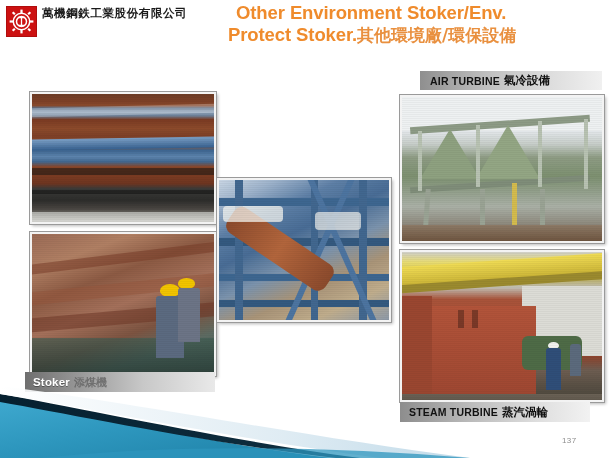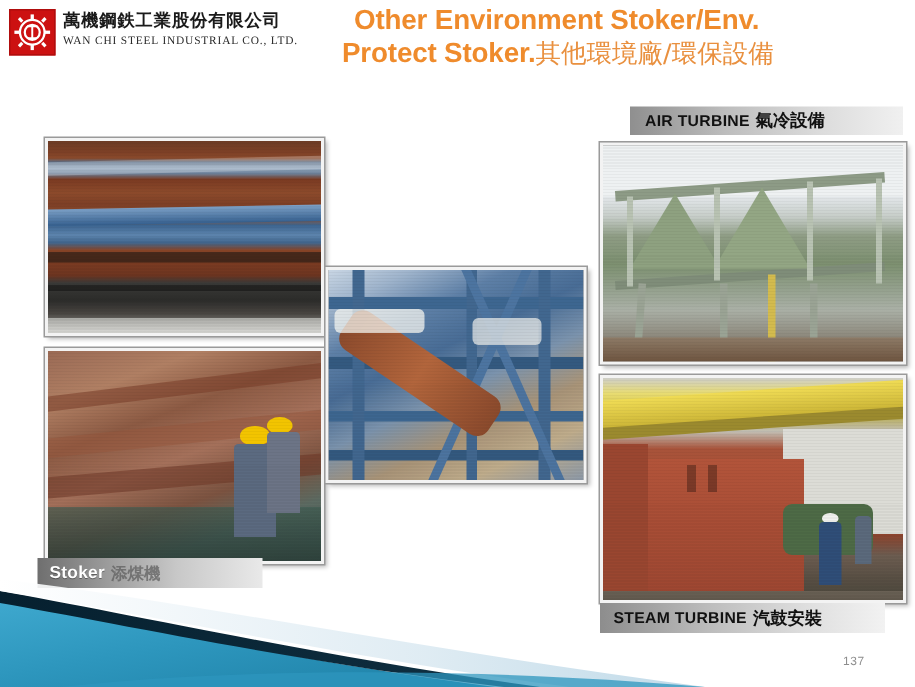--- a/index.html
+++ b/index.html
@@ -13,21 +13,21 @@
   #logo-mark{width:29px;height:29px;background:#cc1111;position:relative;flex:0 0 auto;border:1px solid #b00d0d;}
   #logo-mark svg{position:absolute;left:2px;top:2px;}
   #logo-text{display:flex;flex-direction:column;justify-content:flex-start;padding-top:1px;}
   #logo-cn{font-family:"DejaVu Sans",sans-serif;font-size:11.5px;color:#1a1a1a;letter-spacing:.6px;line-height:13px;white-space:nowrap;font-weight:600;}
   #logo-en{font-family:"Liberation Serif","DejaVu Serif",serif;font-size:7.6px;color:#2a2a2a;letter-spacing:.55px;line-height:10px;white-space:nowrap;margin-top:2px;}
 
   #title{position:absolute;left:228px;top:2px;width:378px;color:#ef8b2c;
          font-weight:bold;font-size:18.5px;line-height:22px;letter-spacing:-.1px;}
   #title .l1{display:block;padding-left:8px;}
   #title .l2{display:block;}
-  #title .cn{font-family:"DejaVu Sans",sans-serif;font-size:17px;letter-spacing:0px;color:#e9903f;font-weight:normal;}
+  #title .cn{font-family:"DejaVu Sans",sans-serif;font-size:17px;letter-spacing:0px;color:#e9903f;font-weight:bold;}
 
   
   .cap{position:absolute;color:#111;font-weight:bold;display:flex;align-items:center;
        background:linear-gradient(to right,#b9b9b9 0%,#d6d6d6 45%,#efefef 100%);
        box-sizing:border-box;}
   .cap .en{font-size:11px;letter-spacing:.2px;white-space:nowrap;}
   .cap .cn{font-family:"DejaVu Sans",sans-serif;font-size:11.5px;font-weight:bold;margin-left:4px;white-space:nowrap;}
 
   #cap-boiler{left:0px;top:68px;width:150px;height:21px;padding-left:8px;
        background:linear-gradient(to right,#9a9a9a 0%,#c9c9c9 40%,#e8e8e8 80%,#f4f4f4 100%);}
@@ -35,21 +35,21 @@
        align-items:flex-start;justify-content:center;
        background:linear-gradient(to right,#9d9d9d 0%,#c8c8c8 45%,#e6e6e6 100%);}
   #cap-steam .en{font-size:10.2px;line-height:12px;}
   #cap-steam .cn{margin-left:0;font-size:11px;line-height:13px;}
   #cap-air{left:420px;top:71px;width:182px;height:19px;padding-left:10px;justify-content:flex-start;
        background:linear-gradient(to right,#8f8f8f 0%,#bdbdbd 35%,#dcdcdc 70%,#f0f0f0 100%);}
   #cap-air .en{font-size:10.5px;}
   #cap-turbine{left:400px;top:402px;width:190px;height:20px;padding-left:9px;
        background:linear-gradient(to right,#8d8d8d 0%,#bcbcbc 38%,#dedede 72%,#f2f2f2 100%);}
   #cap-turbine .en{font-size:10.5px;}
-  #cap-stoker{left:25px;top:372px;width:150px;height:20px;padding-left:8px;
+  #cap-stoker{left:25px;top:372px;width:190px;height:20px;padding-left:8px;
        background:linear-gradient(to right,#6f6f6f 0%,#9a9a9a 30%,#c8c8c8 62%,#e9e9e9 100%);}
   #cap-stoker .en{color:#ffffff;font-size:11.5px;text-shadow:0 1px 0 rgba(0,0,0,.35);}
   #cap-stoker .cn{color:#5d5d5d;opacity:.72;font-size:11px;}
 
   
   .photo{position:absolute;overflow:hidden;background:#888;
          border:2px solid #f3f3f3;box-shadow:0 0 0 1px #9a9a9a, 2px 2px 3px rgba(0,0,0,.28);}
   .ph-in{position:absolute;left:0;top:0;right:0;bottom:0;overflow:hidden;}
 
   
@@ -122,21 +122,20 @@
           <rect x="3.2" y="3.2" width="3.1" height="2.1" transform="rotate(45 4.75 4.25)"></rect>
           <rect x="18.7" y="3.2" width="3.1" height="2.1" transform="rotate(-45 20.25 4.25)"></rect>
           <rect x="3.2" y="19.7" width="3.1" height="2.1" transform="rotate(-45 4.75 20.75)"></rect>
           <rect x="18.7" y="19.7" width="3.1" height="2.1" transform="rotate(45 20.25 20.75)"></rect>
         </g>
         <path d="M9 8.5 h7 M12.5 8.5 v8 M9.5 16.5 h6" stroke="#ffffff" stroke-width="1.3" fill="none"></path>
       </svg>
     </div>
     <div id="logo-text">
       <span id="logo-cn">萬機鋼鉄工業股份有限公司</span>
-      <span id="logo-en">WAN CHI STEEL INDUSTRIAL CO., LTD.</span>
     </div>
   </div>
 
   <div id="title">
     <span class="l1">Other Environment Stoker/Env.</span>
     <span class="l2"><span>Protect Stoker.</span><span class="cn">其他環境廠/環保設備</span></span>
   </div>
 
   <div class="photo" id="ph-boiler">
     <div class="ph-in">
@@ -226,21 +225,21 @@
   </div>
 
 
   <div class="cap" id="cap-air">
     <span class="en">AIR TURBINE</span>
     <span class="cn">氣冷設備</span>
   </div>
 
   <div class="cap" id="cap-turbine">
     <span class="en">STEAM TURBINE</span>
-    <span class="cn">汽鼓安裝</span>
+    <span class="cn">蒸汽渦輪</span>
   </div>
 
   <div id="swoosh">
     <svg width="610" height="74" viewBox="0 0 610 74" aria-hidden="true">
       <defs>
         <linearGradient id="gblue" x1="0" y1="0" x2="1" y2="1">
           <stop offset="0%" stop-color="#3fa9cf"></stop>
           <stop offset="45%" stop-color="#2d96bd"></stop>
           <stop offset="100%" stop-color="#1d7fa5"></stop>
         </linearGradient>

